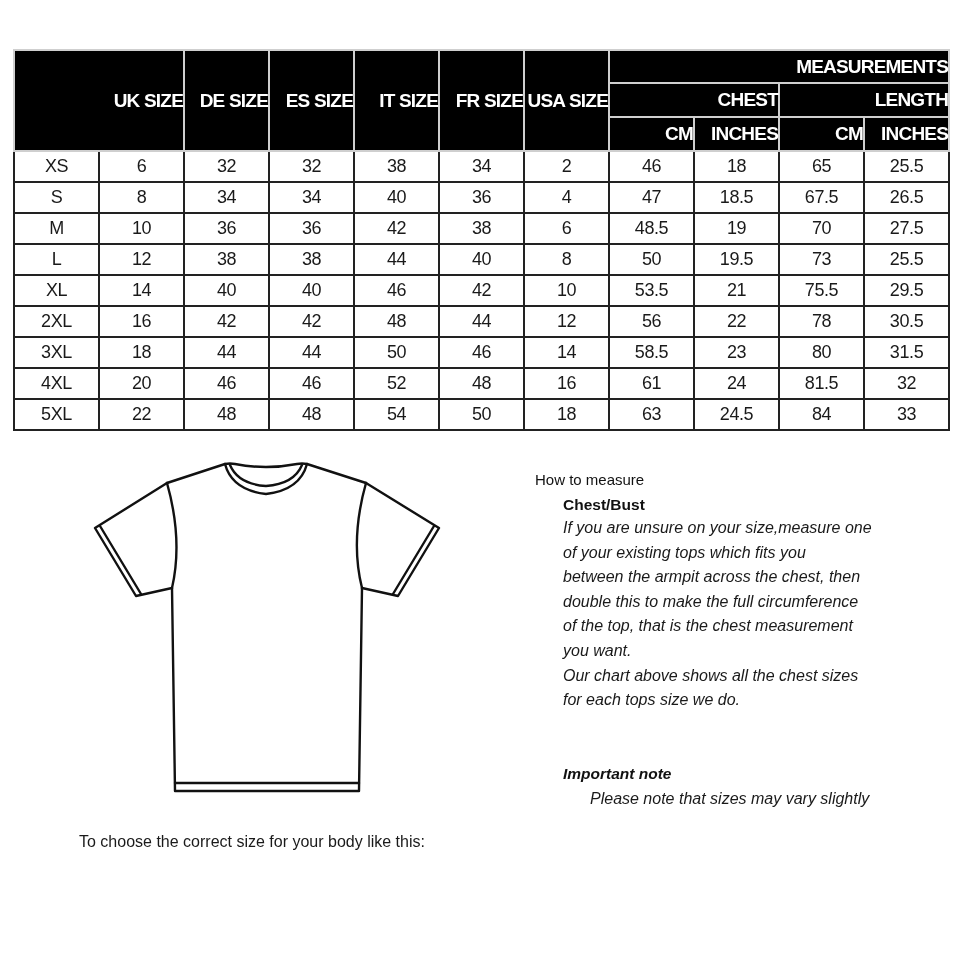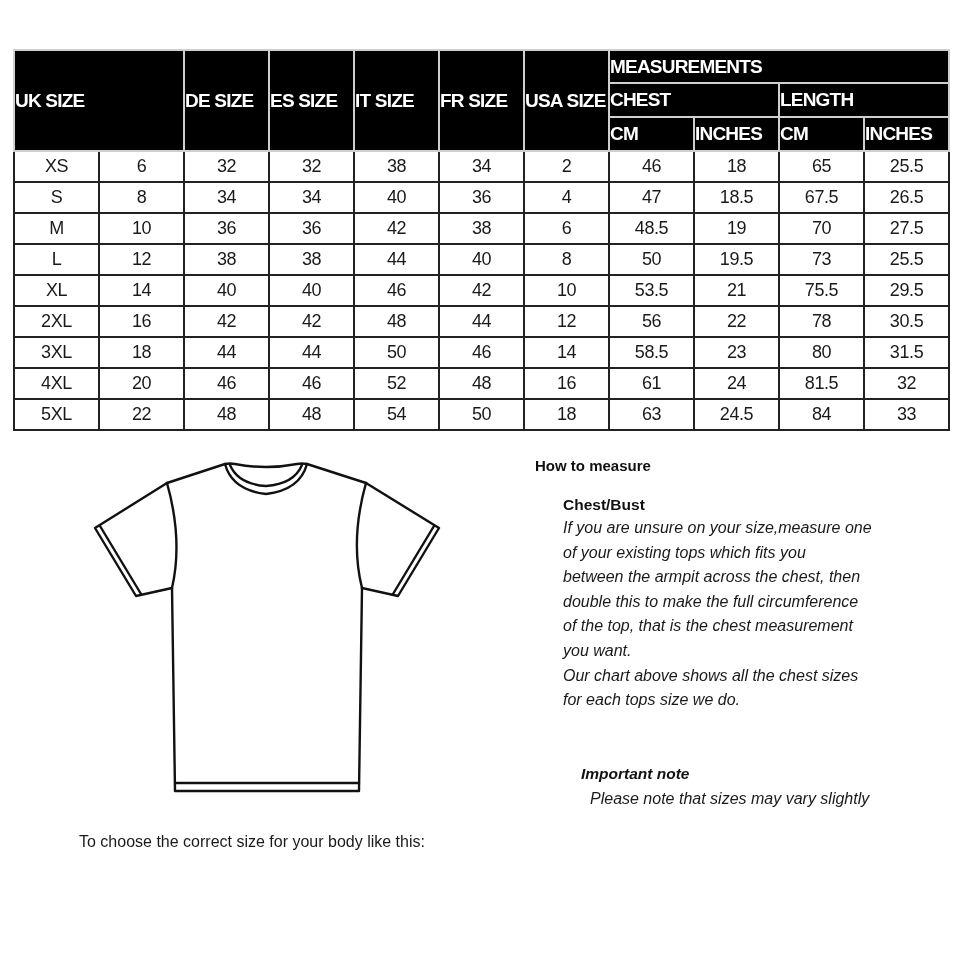--- a/index.html
+++ b/index.html
@@ -9,38 +9,38 @@
   table.size-table {
     position: absolute; left: 13px; top: 49px;
     border-collapse: collapse; table-layout: fixed;
     width: 935px;
   }
   table.size-table col { width: 85px; }
   table.size-table th {
     background: #000; color: #fff; font-weight: bold;
     font-family: "Liberation Sans Narrow", "Liberation Sans", sans-serif;
     font-size: 19px; letter-spacing: -0.8px;
-    border: 2px solid #cfcfcf; padding: 0; text-align: left;
+    border: 2px solid #cfcfcf; padding: 0; text-align: right;
     white-space: nowrap;
   }
   table.size-table thead tr.r1 th { height: 31px; }
   table.size-table thead tr.r2 th { height: 32px; }
   table.size-table thead tr.r3 th { height: 32px; margin-left: 28px; }
   table.size-table td {
     border: 2px solid #222; text-align: center; height: 29px; padding: 0;
     font-size: 18px; color: #1a1a1a; letter-spacing: -0.4px;
   }
 
   .shirt { position: absolute; left: 88px; top: 455px; width: 360px; height: 345px; }
 
-  .howto { position: absolute; left: 535px; top: 457px; font-size: 15px; font-weight: bold; color: #111; }
+  .howto { position: absolute; left: 535px; top: 471px; font-size: 15px; font-weight: normal; color: #111; }
   .chest-title { position: absolute; left: 563px; top: 496px; font-size: 15.5px; font-weight: bold; color: #111; }
   .chest-body { position: absolute; left: 563px; top: 516px; width: 380px; font-size: 16px; line-height: 24.6px; color: #1a1a1a; font-style: italic; }
   .chest-body div { white-space: nowrap; }
-  .note-title { position: absolute; left: 563px; top: 765px; font-size: 15.5px; font-weight: bold; font-style: italic; color: #111; margin-left: 18px; }
+  .note-title { position: absolute; left: 563px; top: 765px; font-size: 15.5px; font-weight: bold; font-style: italic; color: #111; }
   .note-body { position: absolute; left: 590px; top: 790px; font-size: 16px; font-style: italic; color: #1a1a1a; }
   .choose { position: absolute; left: 79px; top: 833px; font-size: 16px; color: #1a1a1a; }
 </style>
 </head>
 <body>
 
 <table class="size-table">
   <colgroup>
     <col>
       <col>

